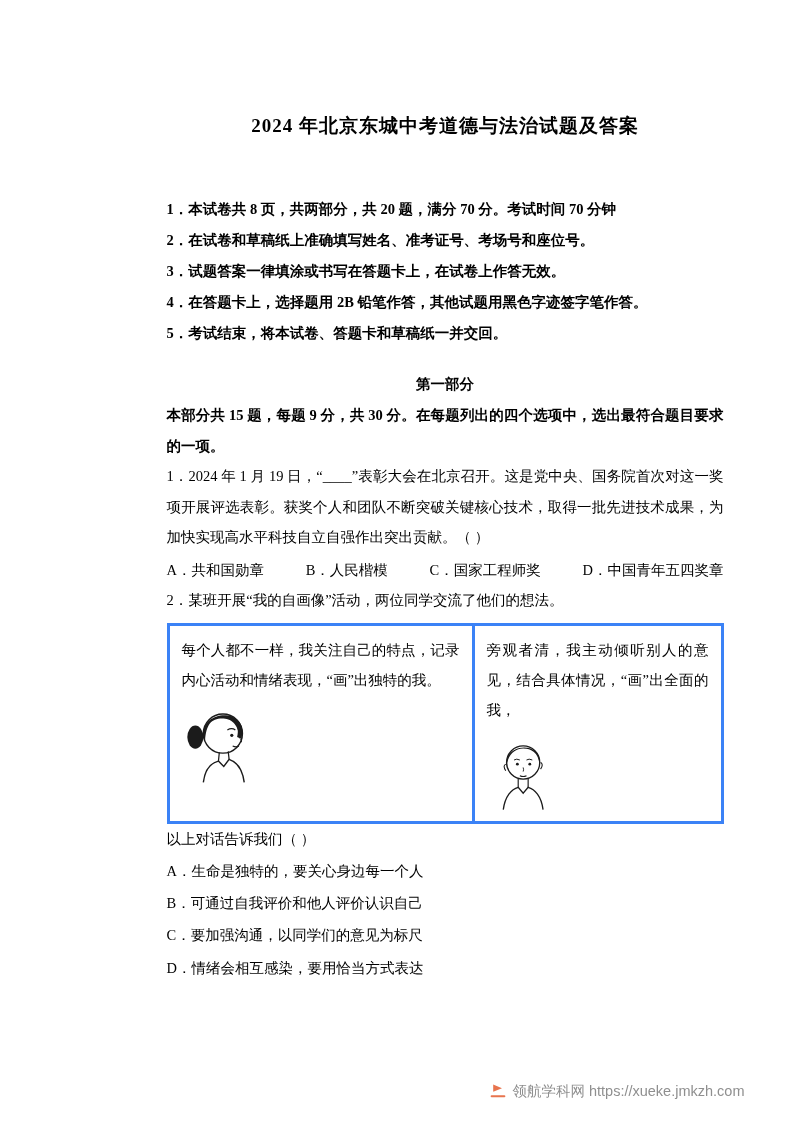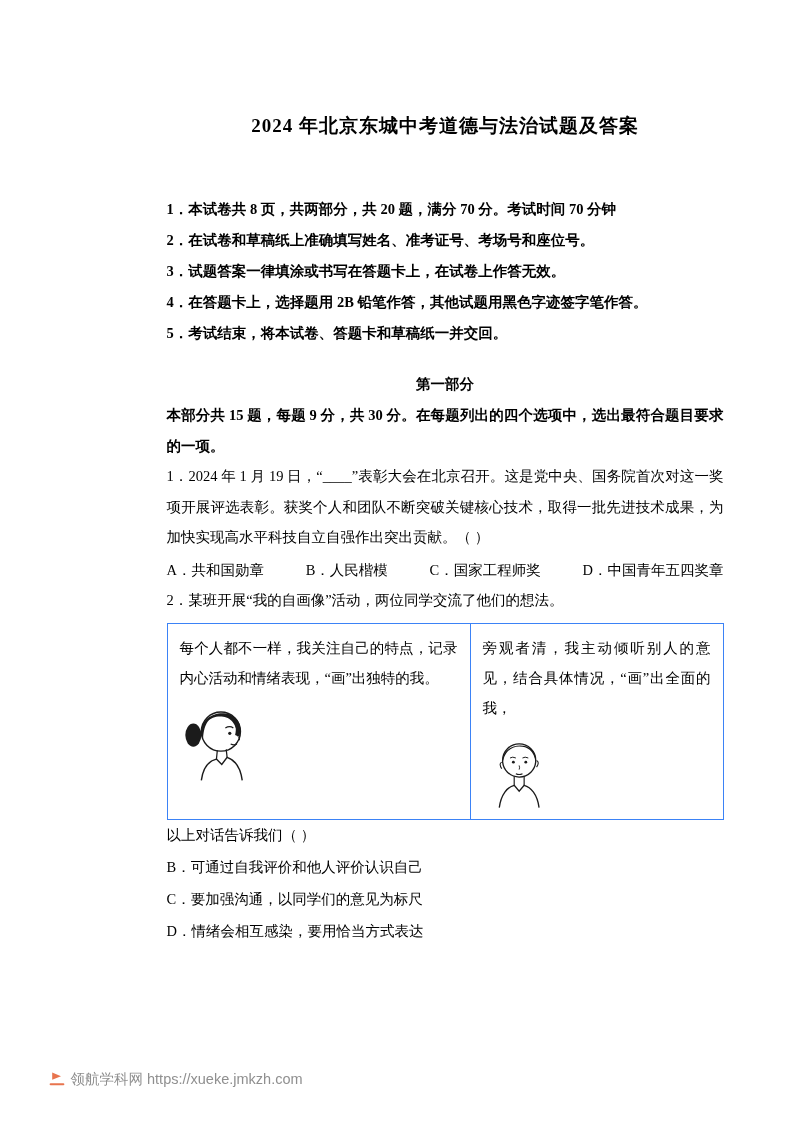--- a/index.html
+++ b/index.html
@@ -39,36 +39,36 @@
     line-height:30px;
     margin-top:2px;
     gap:28px;
   }
   .qtable{
     border-collapse:collapse;
     width:100%;
     margin-top:8px;
   }
   .qtable td{
-    border:1px solid #3b82f6;
+    border:3px solid #3b82f6;
     vertical-align:top;
     padding:9px 12px 4px 12px;
   }
   .cell-left{width:278px;}
   .cell-text{line-height:30px;text-align:justify;}
   .figure{margin-top:4px;height:88px;}
   .figure.boy{padding-left:8px;}
   .after-table{margin-top:0;}
   .opts p{line-height:32.4px;}
   .q3{margin-top:2px;}
   .footer{
     position:absolute;
     left:0;right:0;
-    bottom:32px;
-    text-align:left;
+    bottom:20px;
+    text-align:right;
     color:#8f8f8f;
     font-size:14.5px;
     font-family:"Liberation Sans","DejaVu Sans",sans-serif;
   }
   .footer .logo{
     display:inline-block;
     vertical-align:-3px;
     margin-right:6px;
   }
   .footer a{
@@ -146,20 +146,21 @@
               </svg>
             </div>
           </td>
         </tr>
       </tbody>
         </table>
 
       <p class="para after-table">以上对话告诉我们（  ）</p>
 
       <div class="opts">
+        <p>A．生命是独特的，要关心身边每一个人</p>
         <p>B．可通过自我评价和他人评价认识自己</p>
         <p>C．要加强沟通，以同学们的意见为标尺</p>
         <p>D．情绪会相互感染，要用恰当方式表达</p>
       </div>
     </div>
 
 
   </div>
 
   <div class="footer">

